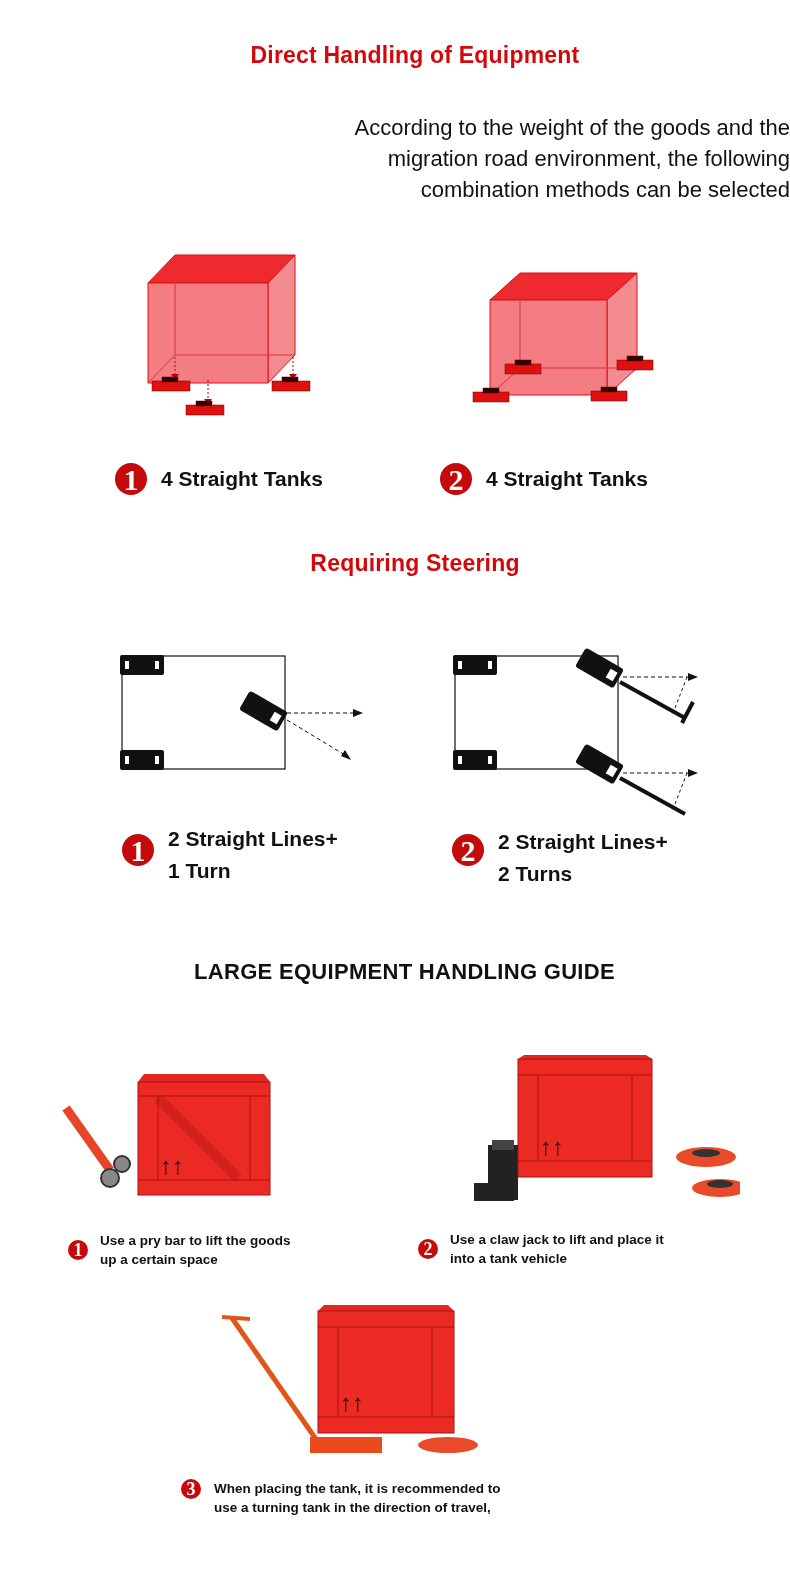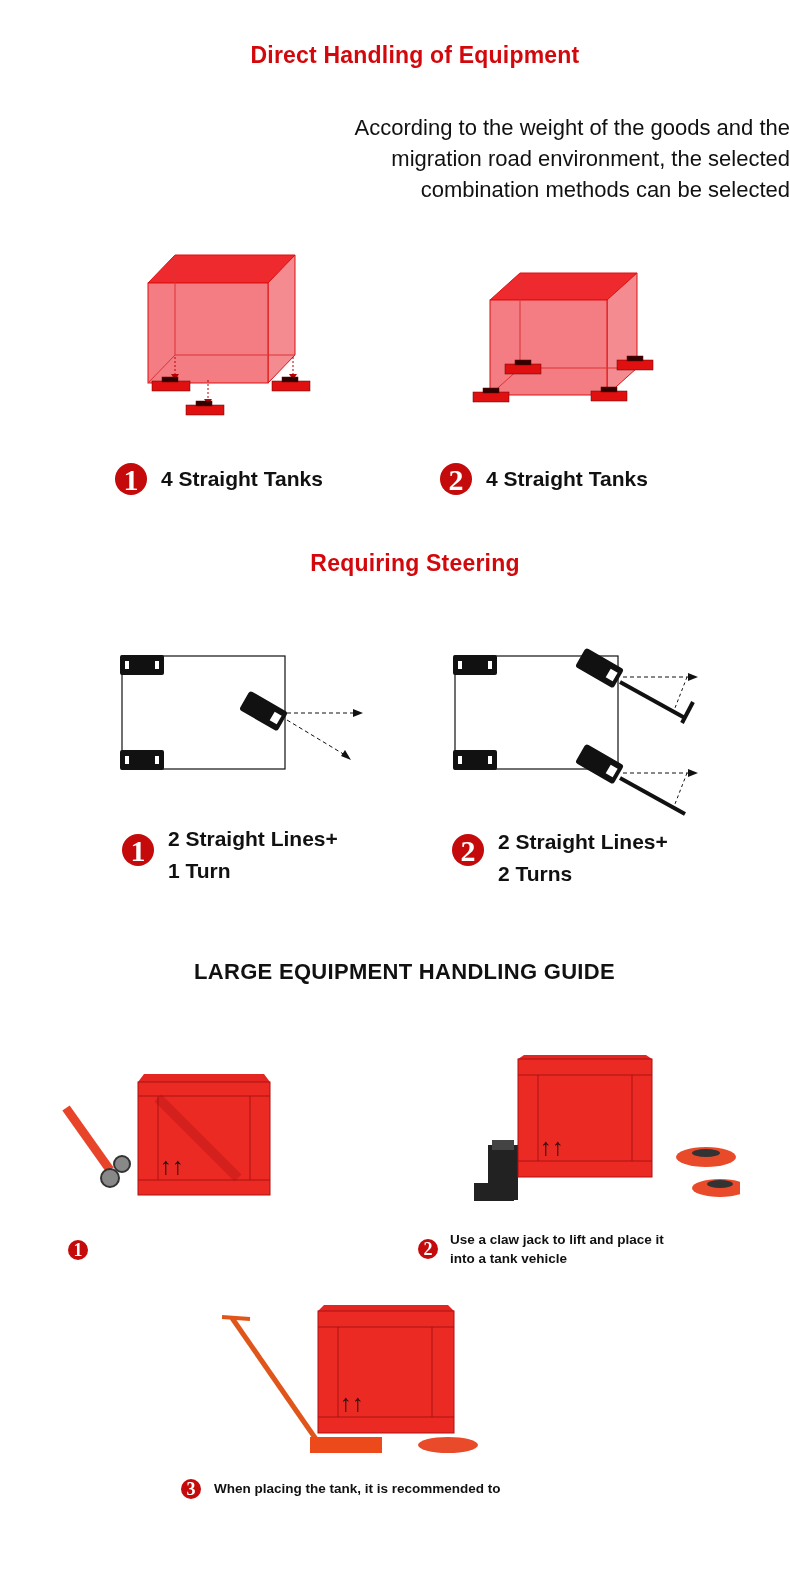--- a/index.html
+++ b/index.html
@@ -15,21 +15,21 @@
   .small-cap{font-weight:bold;color:#111;font-size:13.5px;line-height:19px;}
   svg{display:block;}
 </style>
 </head>
 <body>
 
 <div class="abs red-title" style="left:0;top:42px;width:790px;">Direct Handling of Equipment</div>
 
 <div class="abs intro" style="left:0;top:112px;width:790px;">
   <div>According to the weight of the goods and the</div>
-  <div>migration road environment, the selected</div>
+  <div>migration road environment, the following</div>
   <div>combination methods can be selected</div>
 </div>
 
 <div class="abs" style="left:140px;top:250px;">
   <svg width="180" height="180" viewBox="0 0 180 180">
     <polygon points="8,33 35,5 155,5 128,33" fill="#ee2a2f" stroke="#d11" stroke-width="1"></polygon>
     <polygon points="128,33 155,5 155,105 128,133" fill="#f48b90" stroke="#d11" stroke-width="1"></polygon>
     <rect x="8" y="33" width="120" height="100" fill="#f37d82" stroke="#d11" stroke-width="1"></rect>
     <line x1="35" y1="5" x2="35" y2="105" stroke="#d33" stroke-width="1"></line>
     <line x1="35" y1="105" x2="155" y2="105" stroke="#d33" stroke-width="1"></line>
@@ -189,20 +189,24 @@
     <text x="70" y="100" font-size="24" font-weight="bold" fill="#111" font-family="Liberation Sans, sans-serif">↑↑</text>
     <ellipse cx="236" cy="102" rx="30" ry="10" fill="#e84a2a"></ellipse>
     <ellipse cx="236" cy="98" rx="14" ry="4" fill="#333"></ellipse>
     <ellipse cx="250" cy="133" rx="28" ry="9" fill="#e84a2a"></ellipse>
     <ellipse cx="250" cy="129" rx="13" ry="4" fill="#333"></ellipse>
   </svg>
 </div>
 
 <div class="abs" style="left:68px;top:1231px;display:flex;gap:12px;">
   <span class="num small" style="margin-top:9px;">1</span>
+  <div class="small-cap">
+    <div>Use a pry bar to lift the goods</div>
+    <div>up a certain space</div>
+  </div>
 </div>
 <div class="abs" style="left:418px;top:1230px;display:flex;gap:12px;">
   <span class="num small" style="margin-top:9px;">2</span>
   <div class="small-cap">
     <div>Use a claw jack to lift and place it</div>
     <div>into a tank vehicle</div>
   </div>
 </div>
 
 <div class="abs" style="left:220px;top:1305px;">
@@ -218,14 +222,15 @@
     <line x1="212" y1="22" x2="212" y2="112" stroke="#a11"></line>
     <text x="120" y="106" font-size="24" font-weight="bold" fill="#111" font-family="Liberation Sans, sans-serif">↑↑</text>
     <ellipse cx="228" cy="140" rx="30" ry="8" fill="#e84a2a"></ellipse>
   </svg>
 </div>
 
 <div class="abs" style="left:181px;top:1479px;display:flex;gap:13px;">
   <span class="num small" style="margin-top:0px;">3</span>
   <div class="small-cap">
     <div>When placing the tank, it is recommended to</div>
+    <div>use a turning tank in the direction of travel,</div>
   </div>
 </div>
 
 </body></html>

